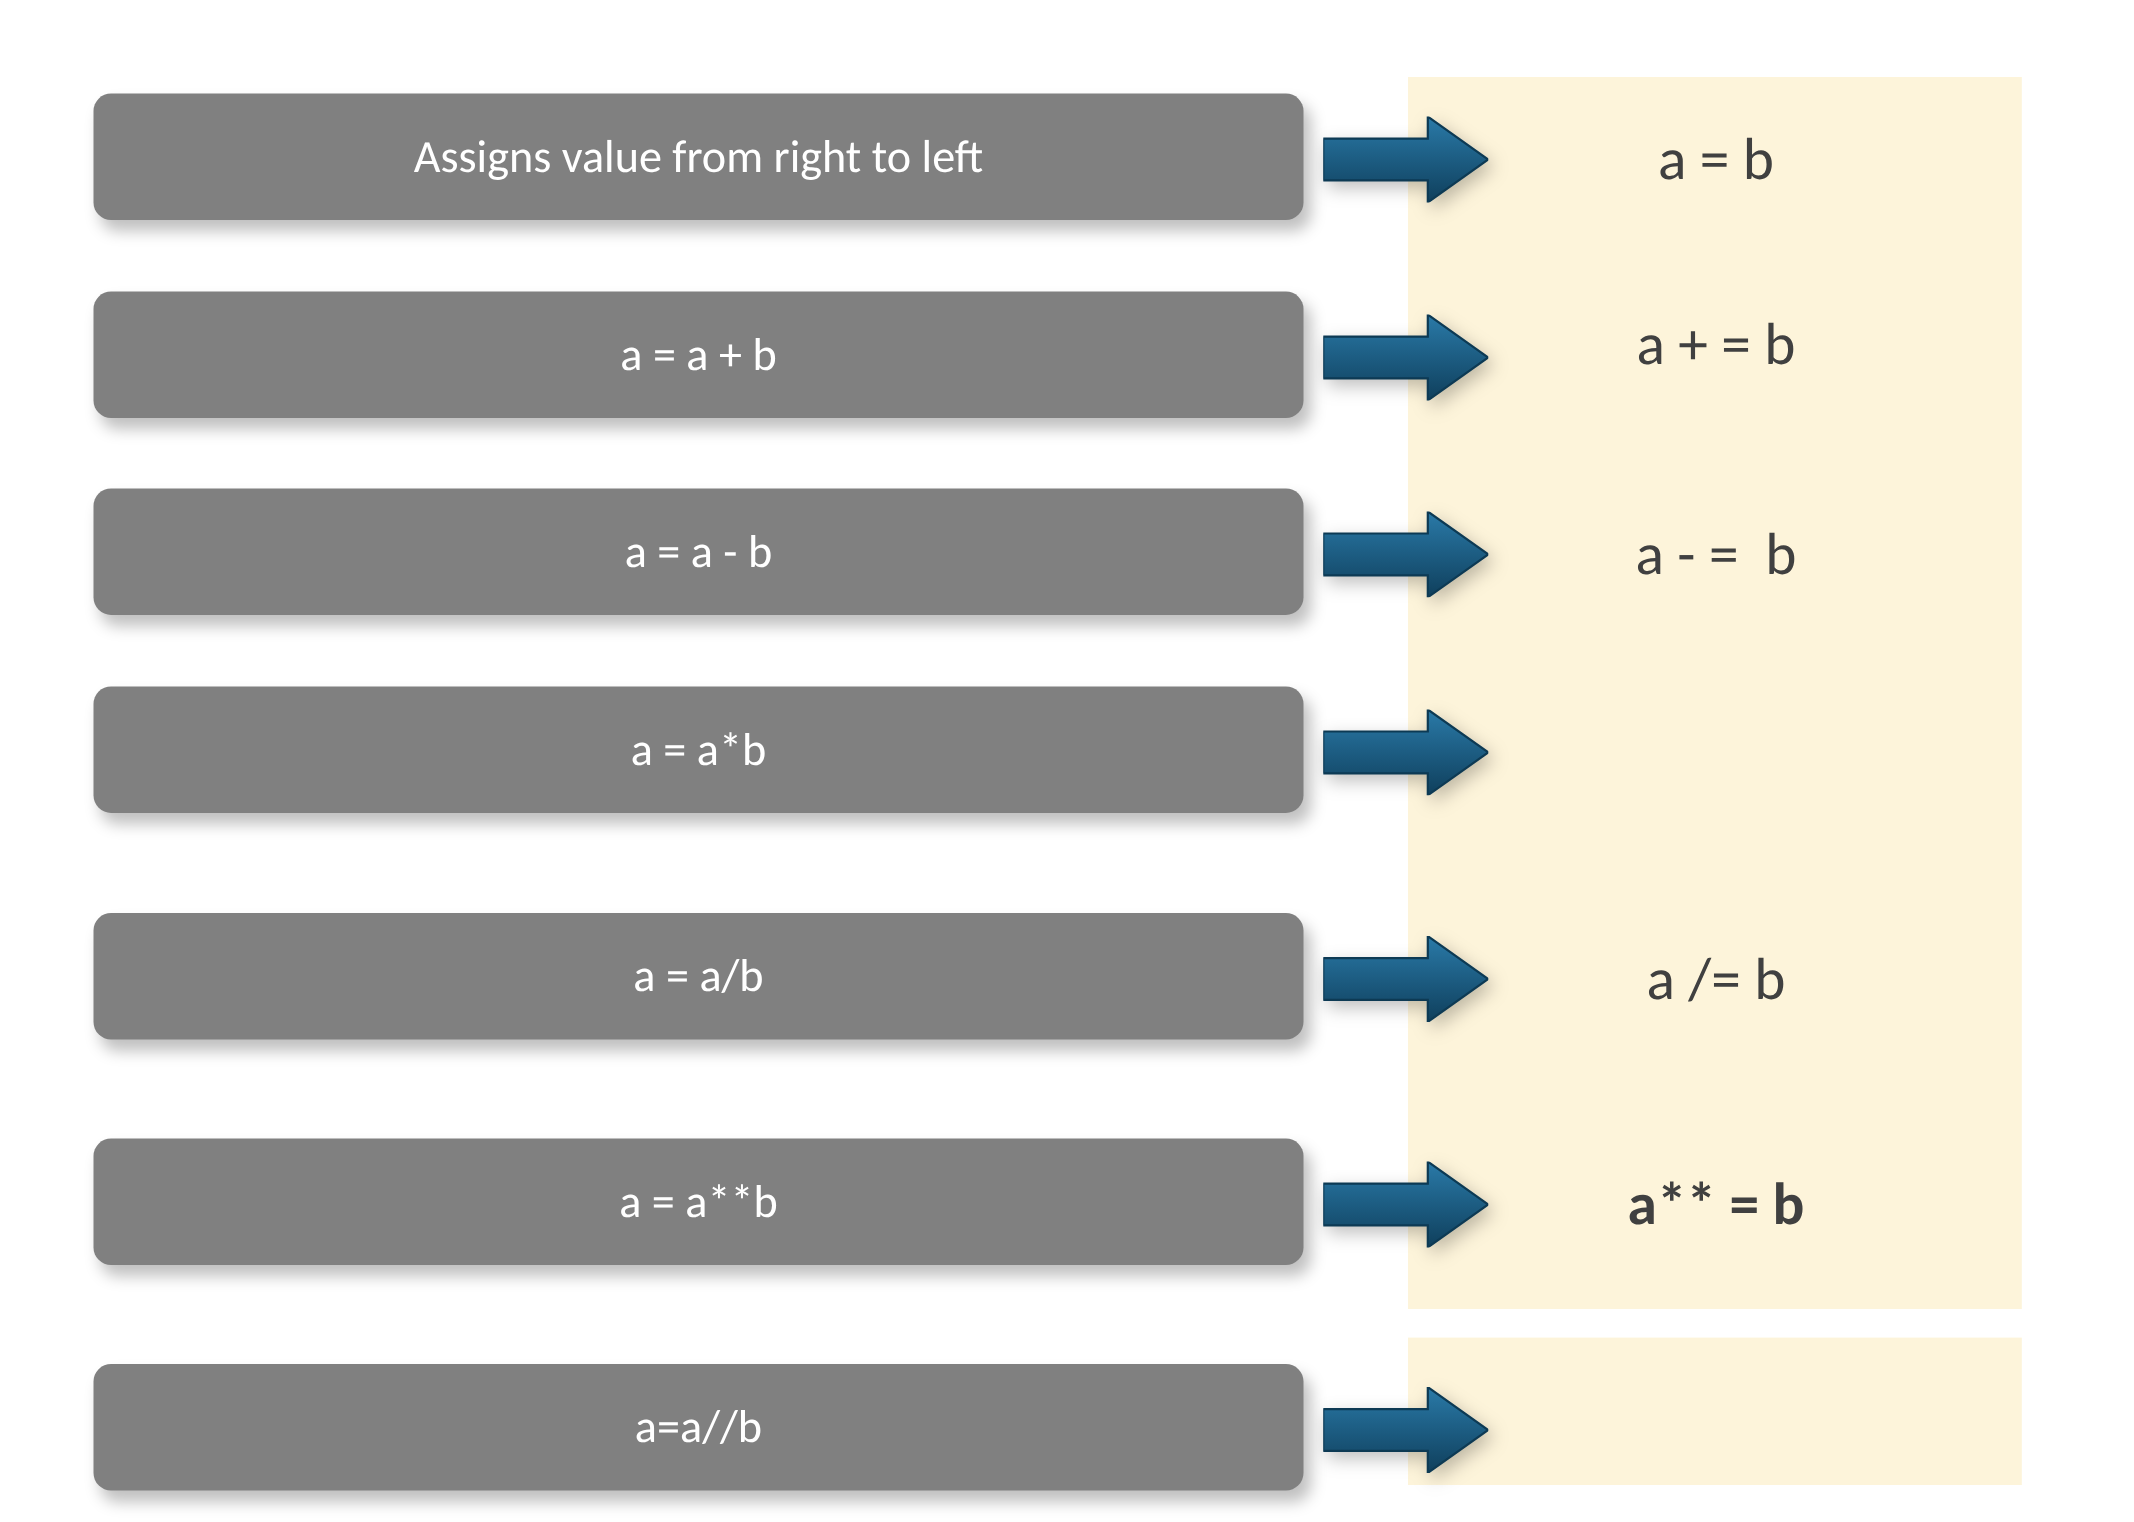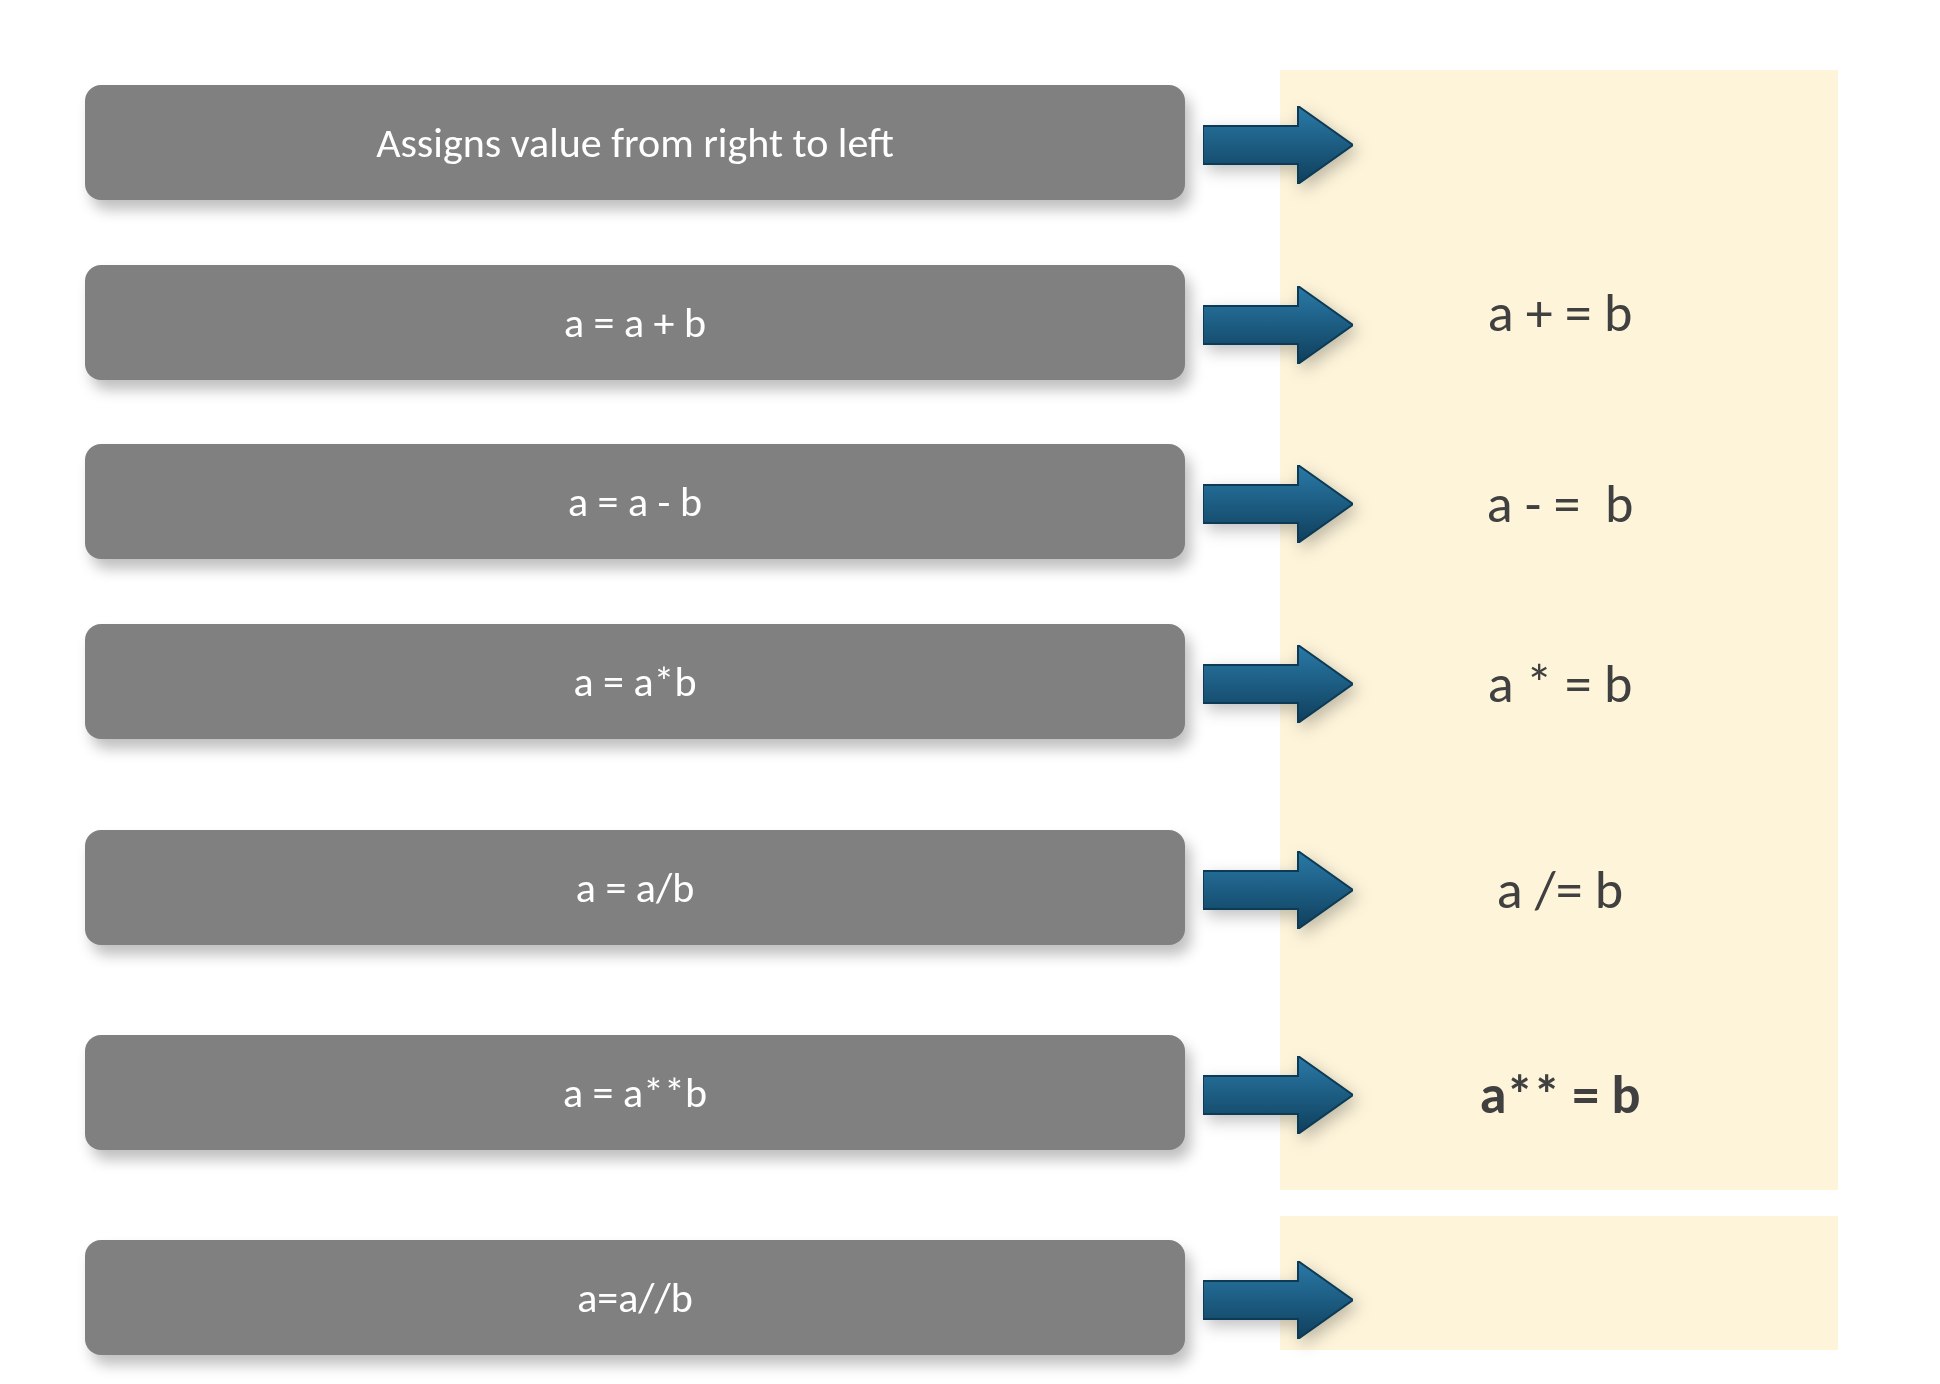--- a/index.html
+++ b/index.html
@@ -77,20 +77,21 @@
     <svg class="arrow" viewBox="0 0 150 78">
       <defs>
           <linearGradient id="ag0" x1="0" y1="0" x2="0" y2="1">
         <stop offset="0" stop-color="#2a7aa8"></stop>
             <stop offset="1" stop-color="#0f3f5c"></stop>
       </linearGradient>
         </defs>
       <path d="M0 20 L95 20 L95 0 L150 39 L95 78 L95 58 L0 58 Z" fill="url(#ag0)" stroke="#0d3a54" stroke-width="2"></path>
     </svg>
   </div>
+  <span class="result-text" id="res-0" style="top: 112px;">a = b</span>
 
   <div class="row" id="row-1" style="top: 265px;">
     <div class="pill">
       <span class="pill-text">a = a + b</span>
     </div>
     <svg class="arrow" viewBox="0 0 150 78">
       <defs>
           <linearGradient id="ag1" x1="0" y1="0" x2="0" y2="1">
         <stop offset="0" stop-color="#2a7aa8"></stop>
             <stop offset="1" stop-color="#0f3f5c"></stop>
@@ -124,21 +125,20 @@
     <svg class="arrow" viewBox="0 0 150 78">
       <defs>
           <linearGradient id="ag3" x1="0" y1="0" x2="0" y2="1">
         <stop offset="0" stop-color="#2a7aa8"></stop>
             <stop offset="1" stop-color="#0f3f5c"></stop>
       </linearGradient>
         </defs>
       <path d="M0 20 L95 20 L95 0 L150 39 L95 78 L95 58 L0 58 Z" fill="url(#ag3)" stroke="#0d3a54" stroke-width="2"></path>
     </svg>
   </div>
-  <span class="result-text" id="res-3" style="top: 651px;">a * = b</span>
 
   <div class="row" id="row-4" style="top: 830px;">
     <div class="pill">
       <span class="pill-text">a = a/b</span>
     </div>
     <svg class="arrow" viewBox="0 0 150 78">
       <defs>
           <linearGradient id="ag4" x1="0" y1="0" x2="0" y2="1">
         <stop offset="0" stop-color="#2a7aa8"></stop>
             <stop offset="1" stop-color="#0f3f5c"></stop>

